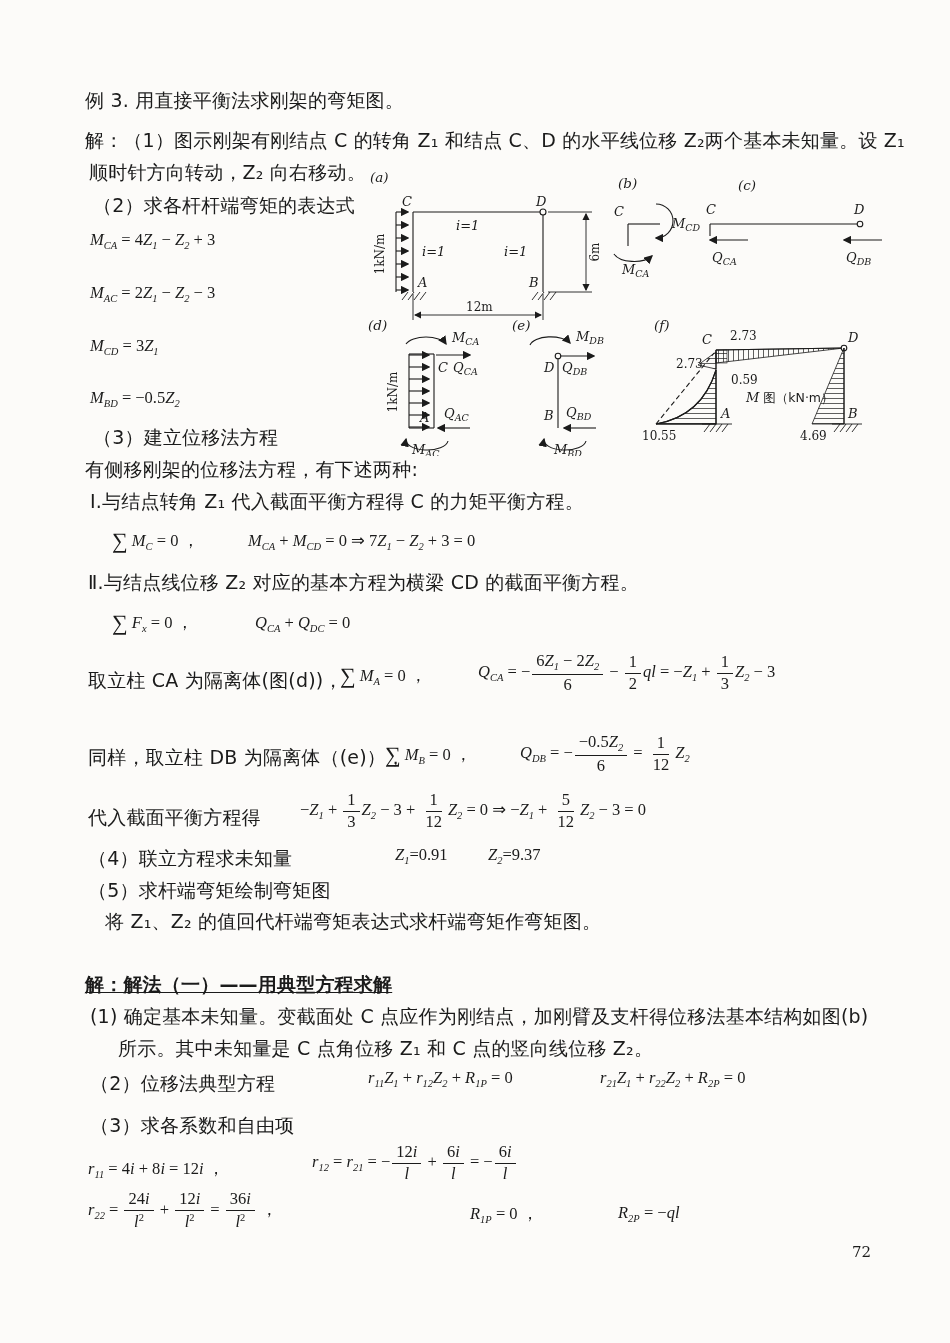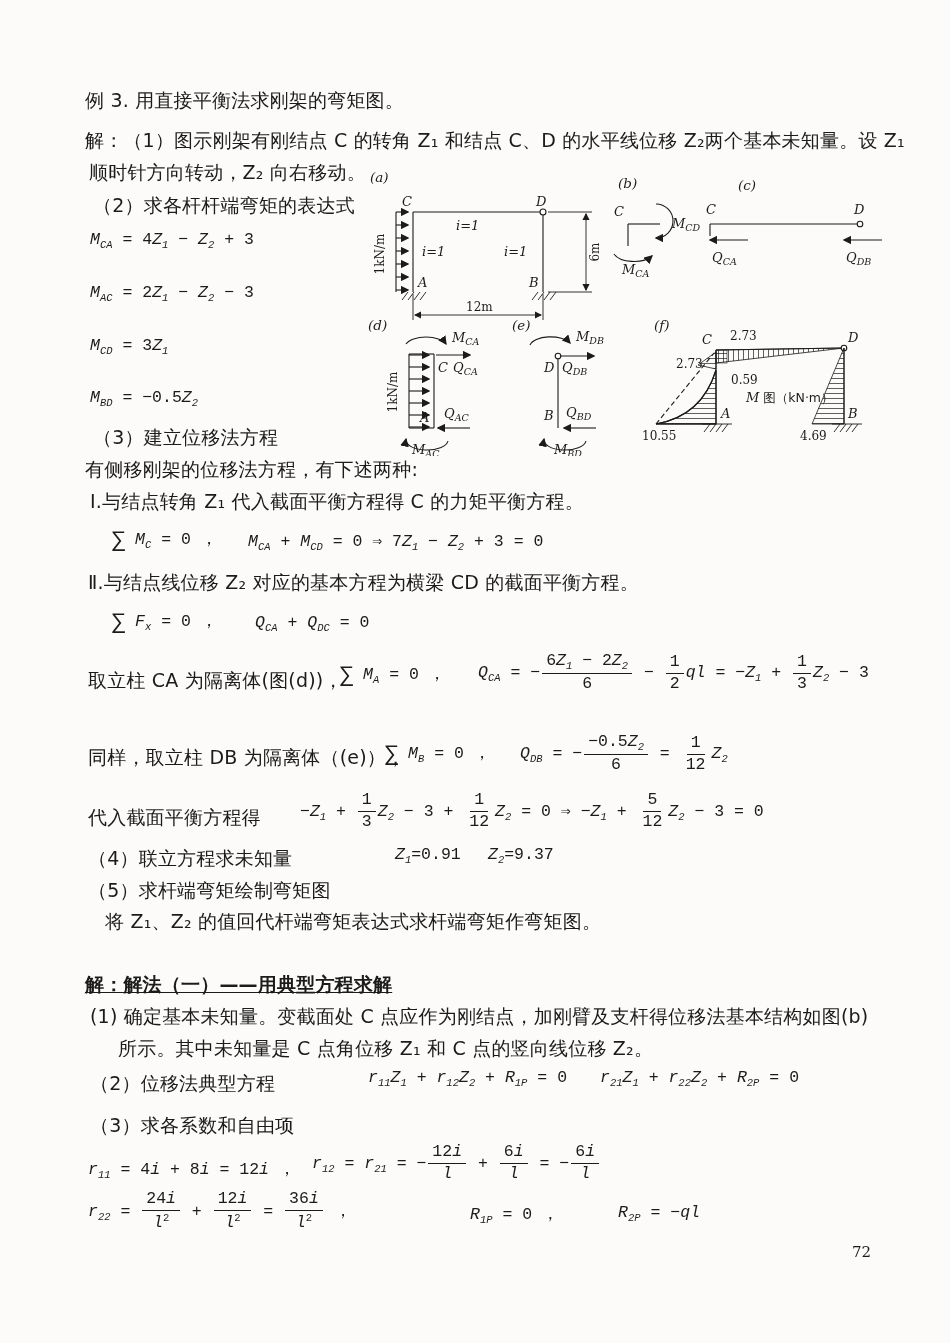--- a/index.html
+++ b/index.html
@@ -1,20 +1,20 @@
 <!DOCTYPE html>
 <html><head>
 <meta charset="utf-8">
 <style>
   html,body{margin:0;padding:0;background:#ffffff;}
   .page{position:relative;width:950px;height:1343px;background:#fcfbf9;overflow:hidden;
         font-family:"DejaVu Sans",sans-serif;color:#1b1b1b;}
   .line{position:absolute;font-size:19px;white-space:pre;letter-spacing:.2px;}
   .bold{font-weight:bold;text-decoration:underline;}
-  .eq{position:absolute;font-family:Liberation Mono, monospace;font-size:16.5px;white-space:pre;}
+  .eq{position:absolute;font-family:Liberation Serif, serif;font-size:16.5px;white-space:pre;}
   .tk-n{font-style:normal;}
   .tk-i{font-style:italic;}
   .tk-sub{font-style:italic;font-size:10.5px;vertical-align:-4px;}
   .tk-sup{font-size:10.5px;vertical-align:6px;}
   .tk-sum{font-size:22px;vertical-align:-2px;}
   .frac{display:inline-flex;flex-direction:column;align-items:center;vertical-align:middle;
         margin:0 2px;line-height:1.15;text-align:center;}
   .fnum{padding:0 4px 1px;border-bottom:1.3px solid #1b1b1b;}
   .fden{padding:1px 4px 0;}
   .fig{position:absolute;}

